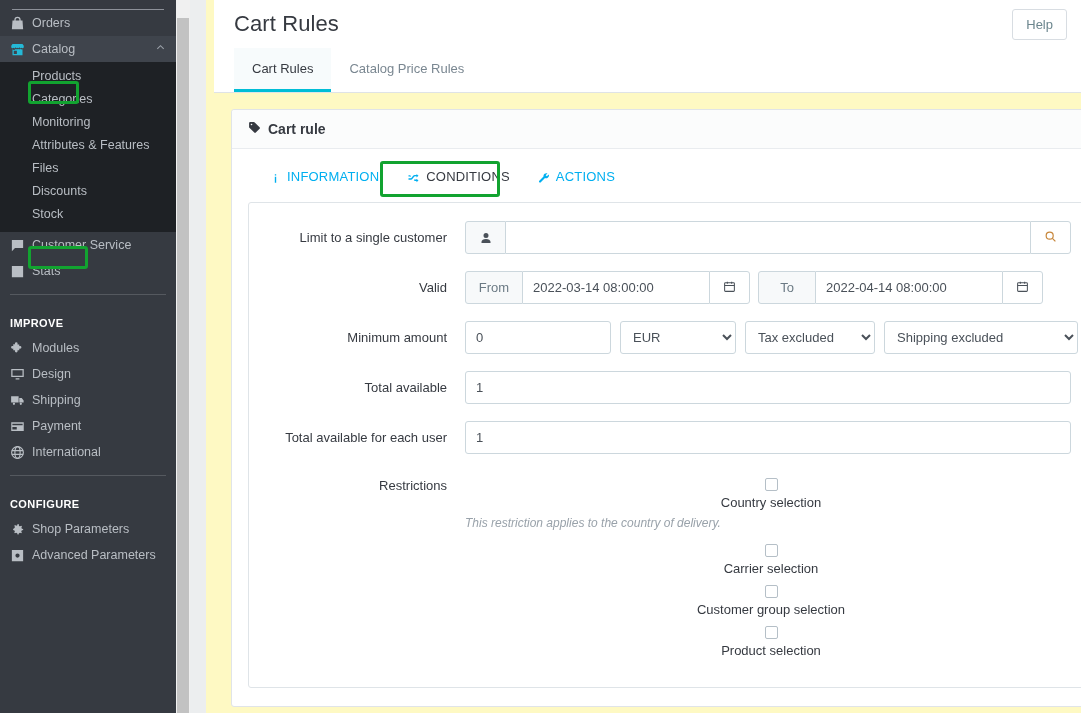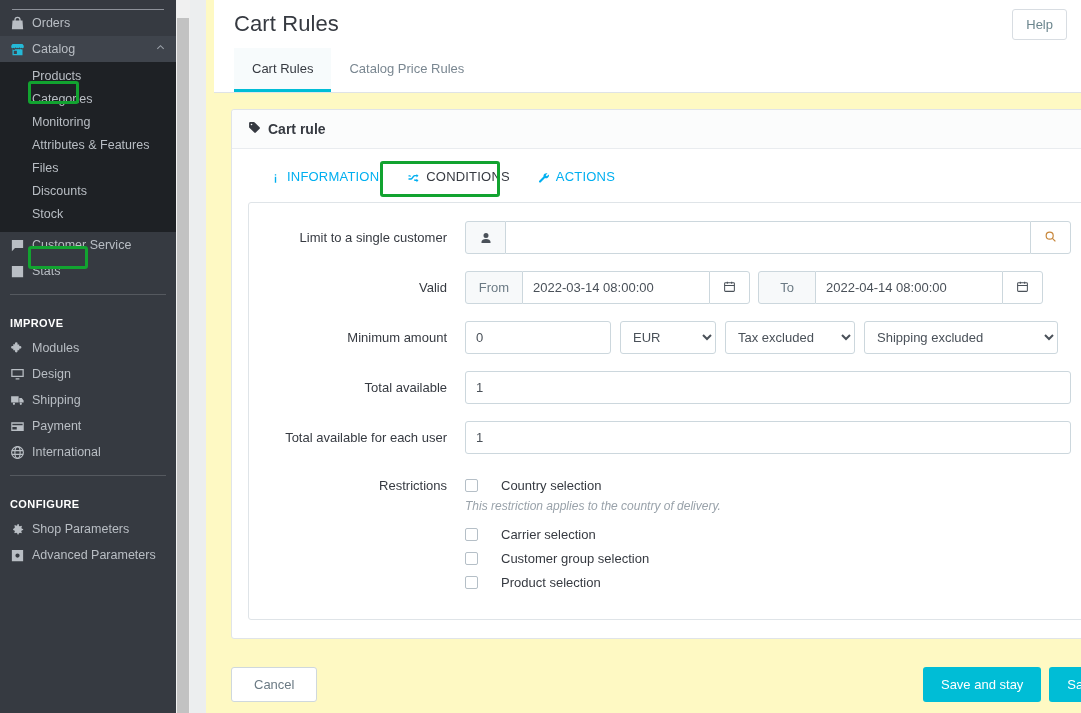--- a/index.html
+++ b/index.html
@@ -269,26 +269,26 @@
     background: #fff;
     padding: 0 8px;
     font-size: 13px;
     color: #4a5159;
     outline: none;
     margin-right: 9px;
     font-family: "Liberation Sans", sans-serif;
     -webkit-appearance: menulist;
     appearance: menulist;
   }
-  .w-cur { width: 96px; }
+  .w-cur { width: 116px; }
   .w-tax { width: 130px; }
   .w-ship { width: 194px; }
 
   .restr-col { display: flex; flex-direction: column; padding-top: 7px; }
-  .ck-row { display: flex; align-items: center; gap: 23px; margin-bottom: 3px; }
+  .ck-row { display: flex; align-items: center; gap: 4px; margin-bottom: 3px; flex-direction: column; }
   .ck {
     width: 13px; height: 13px;
     border: 1px solid #b5bfc7;
     border-radius: 2px;
     background: #fff;
     flex: 0 0 13px;
     cursor: pointer;
   }
   .ck-label { font-size: 13px; color: #363a41; cursor: pointer; }
   .hint {

